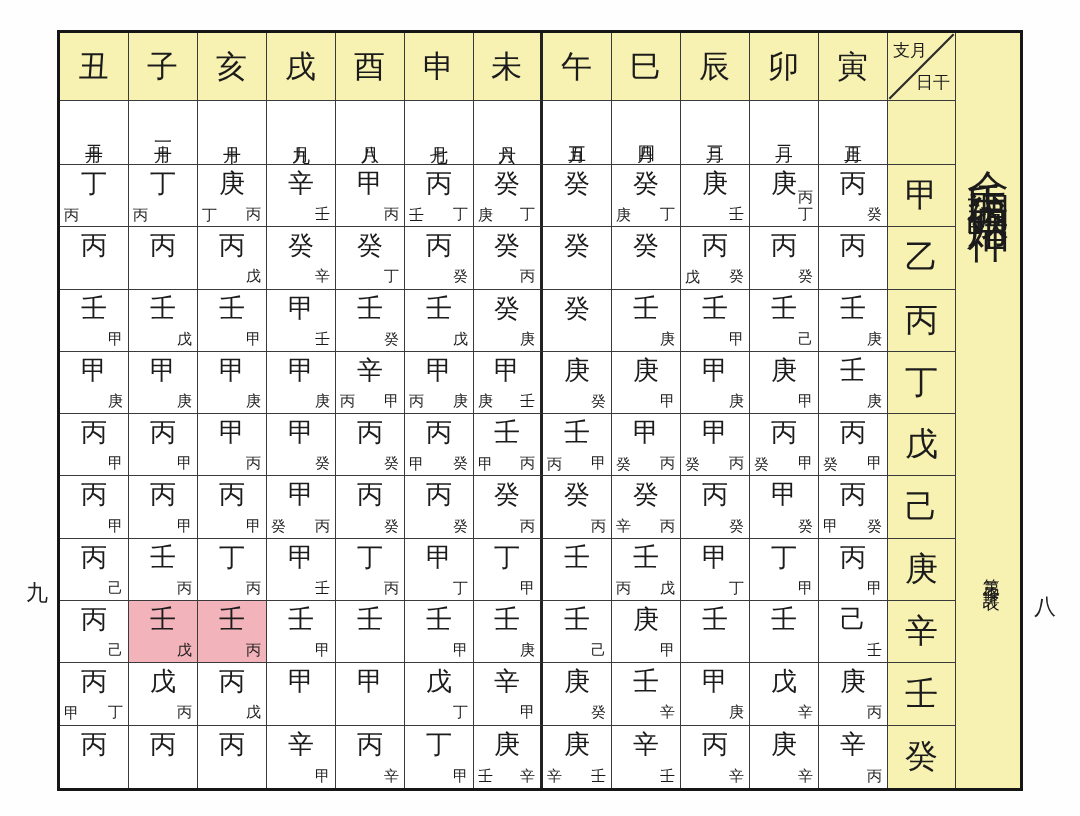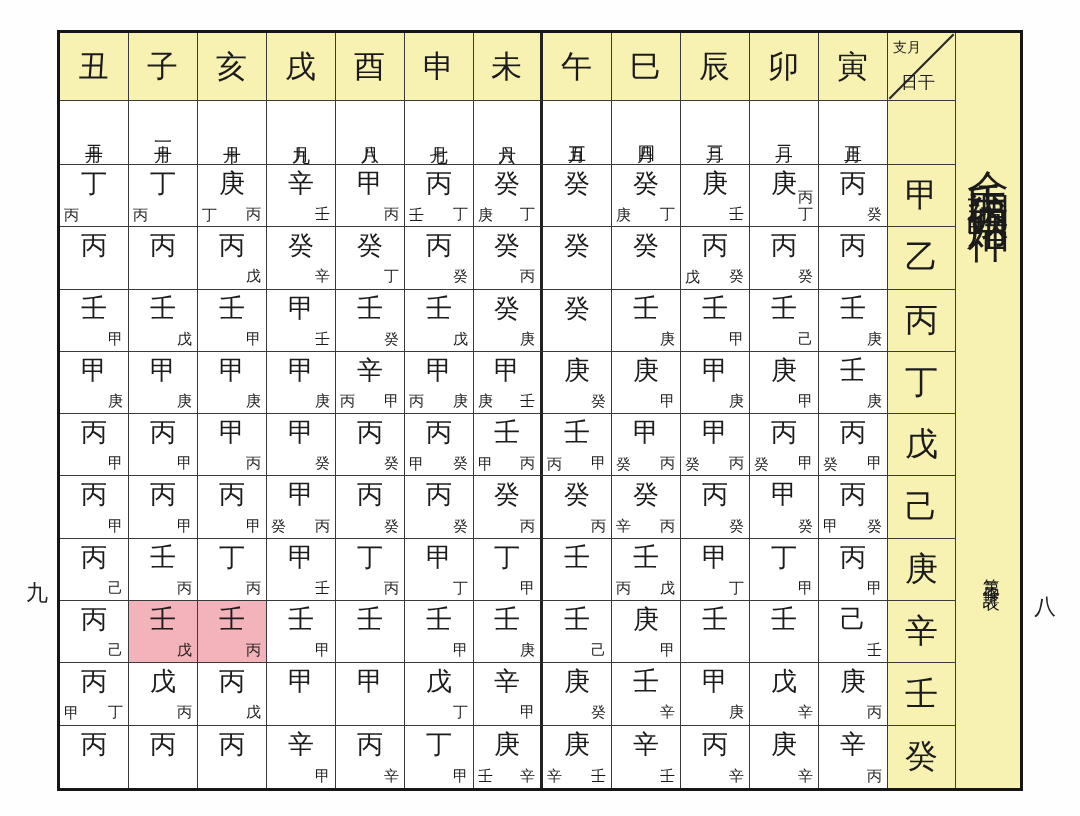--- a/index.html
+++ b/index.html
@@ -27,22 +27,22 @@
   .stemcell{display:flex;align-items:center;justify-content:center;font-size:33px;}
 
   .val .main{position:absolute;top:5px;left:0;width:100%;text-align:center;
     font-size:26px;line-height:1.05;}
   .val .sl{position:absolute;left:4px;bottom:3px;font-size:15px;line-height:1.05;}
   .val .sr{position:absolute;right:5px;bottom:3px;font-size:15px;line-height:1.15;
     text-align:center;white-space:pre-line;}
 
   .corner{background:var(--hdr);}
   .corner svg{position:absolute;inset:0;width:100%;height:100%;}
-  .corner .tl{position:absolute;left:5px;top:6px;font-size:14px;}
-  .corner .br{position:absolute;right:20px;bottom:6px;font-size:17px;}
+  .corner .tl{position:absolute;left:5px;top:6px;font-size:17px;}
+  .corner .br{position:absolute;right:5px;bottom:6px;font-size:17px;}
 
   .titlepanel{position:relative;background:var(--hdr);}
   .vtitle{position:absolute;top:104px;left:50%;transform:translateX(-50%);
     writing-mode:vertical-rl;text-orientation:upright;font-size:42px;
     letter-spacing:10px;line-height:1;}
   .vsubtitle{position:absolute;top:532px;left:55%;transform:translateX(-50%);
     writing-mode:vertical-rl;text-orientation:upright;font-size:17px;
     letter-spacing:4px;line-height:1;}
 </style>
 </head>

